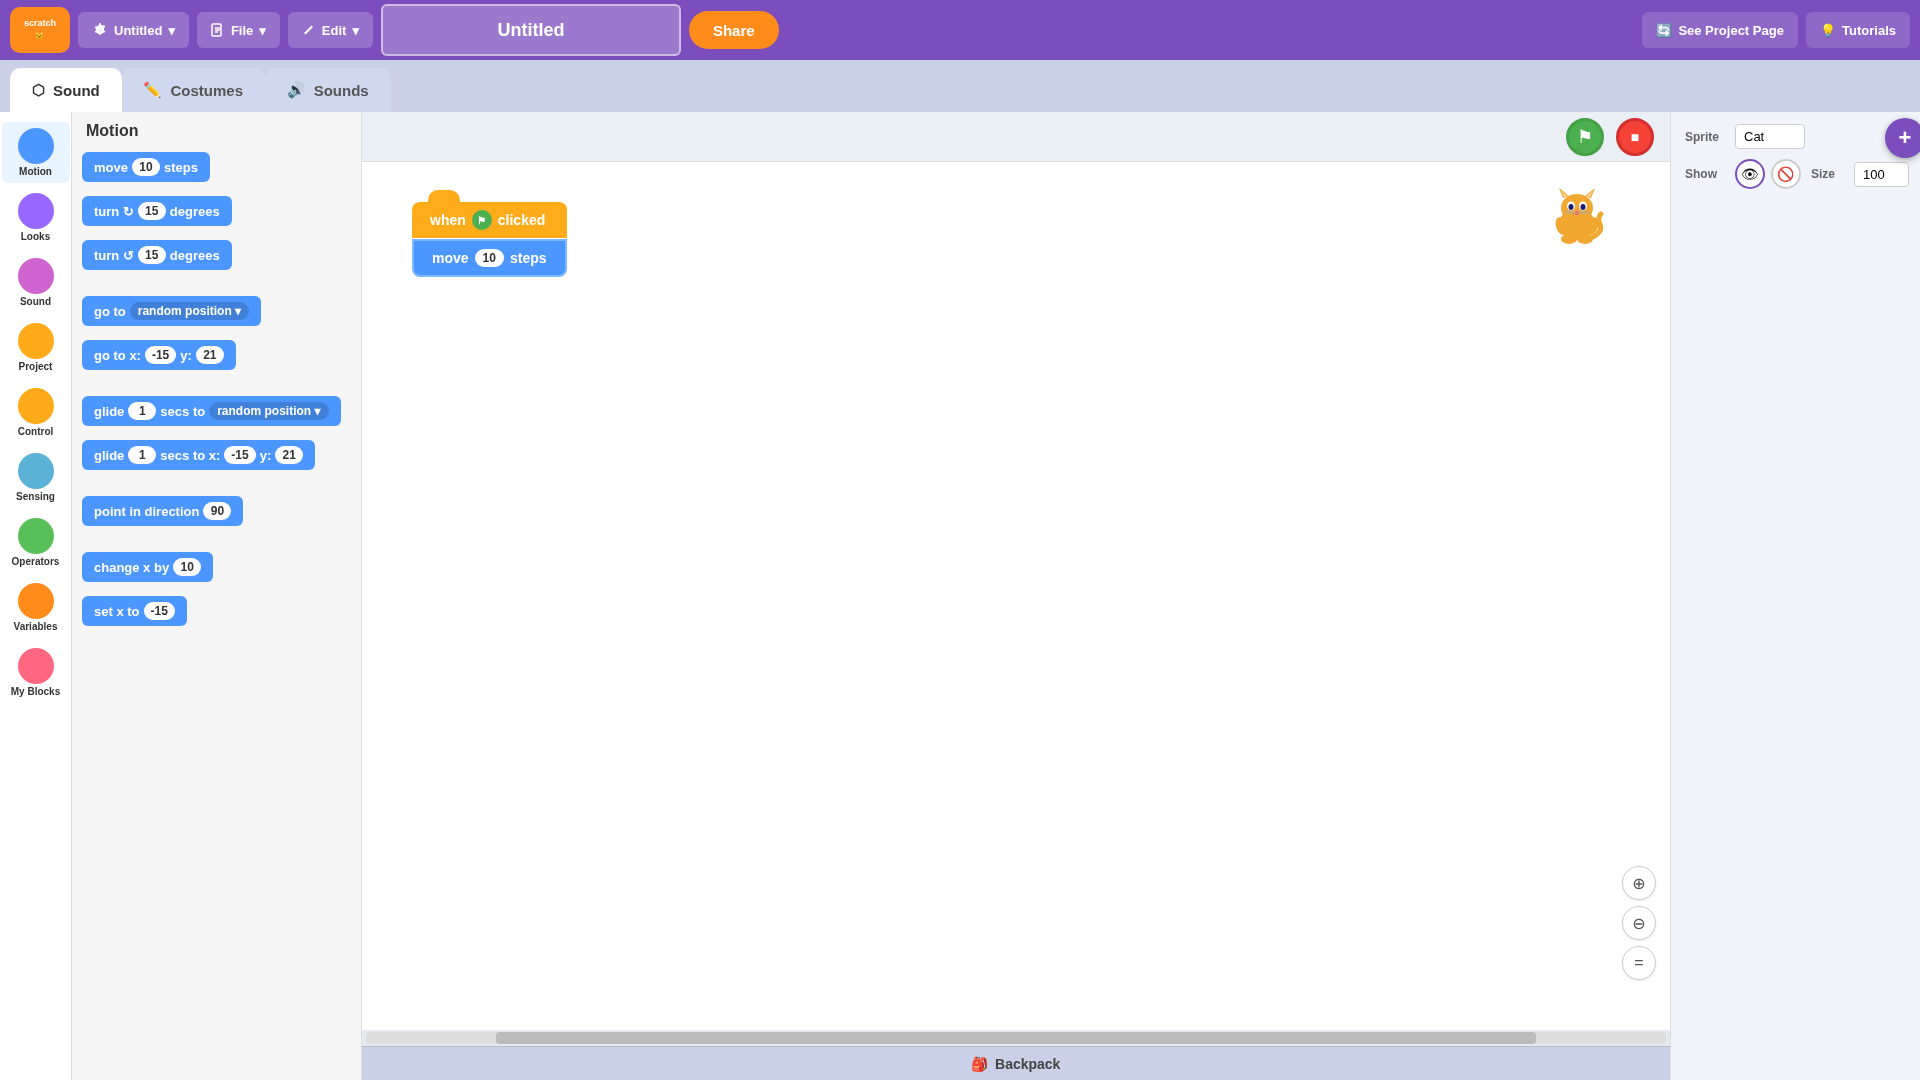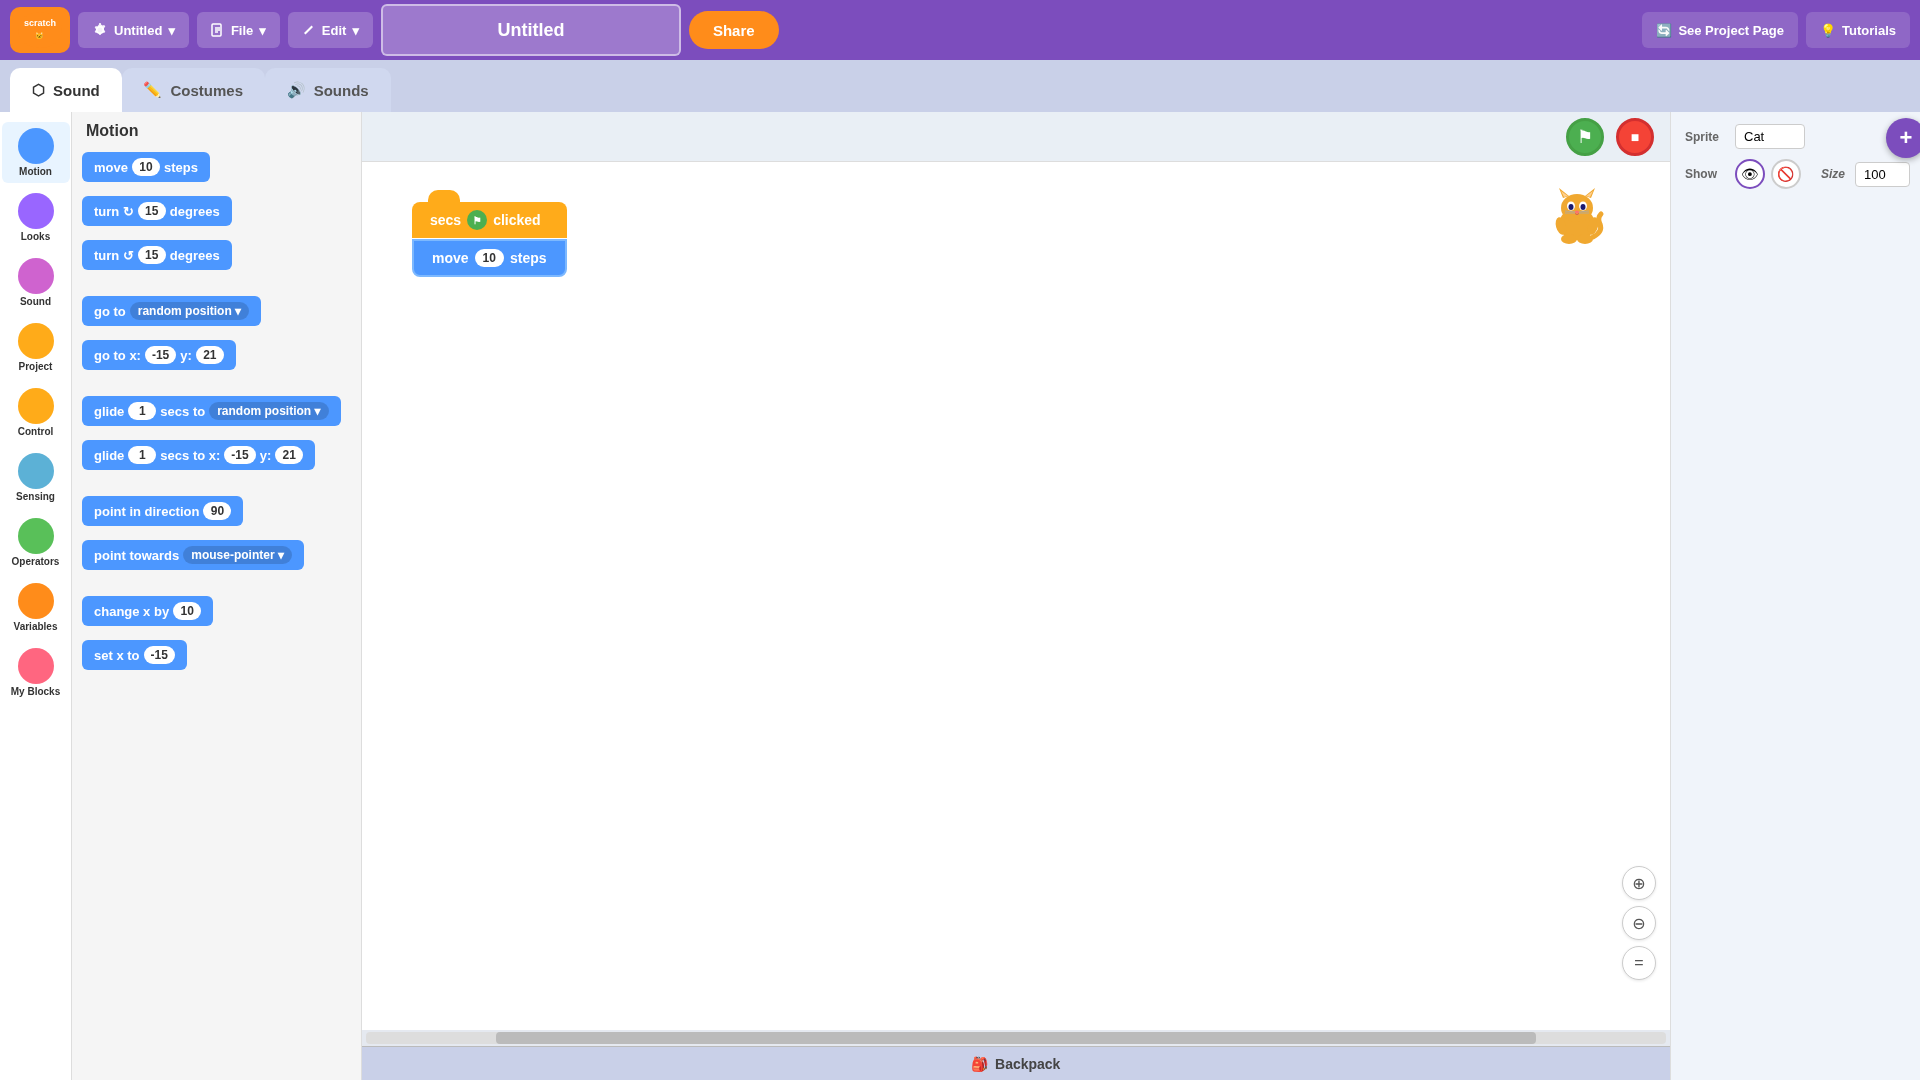--- a/index.html
+++ b/index.html
@@ -497,26 +497,20 @@
 
     <div class="blocks-gap"></div>
 
     <div class="block-row">
       <div class="block block-blue">
         <span>point in direction</span>
         <span class="block-value">90</span>
       </div>
     </div>
 
-    <div class="block-row">
-      <div class="block block-blue">
-        <span>point towards</span>
-        <span class="block-dropdown">mouse-pointer ▾</span>
-      </div>
-    </div>
 
     <div class="blocks-gap"></div>
 
     <div class="block-row">
       <div class="block block-blue">
         <span>change x by</span>
         <span class="block-value">10</span>
       </div>
     </div>
 
@@ -553,21 +547,21 @@
           "></div>
 
           <div style="
             background:#ffab1a;
             border-radius: 8px 8px 0 0;
             padding: 8px 18px;
             font-size: 14px; font-weight: 700; color: white;
             display: flex; align-items: center; gap: 6px;
             min-width: 130px;
           ">
-            <span>secs</span>
+            <span>when</span>
             <span style="
               background:#4caf50;
               border-radius:50%;
               width:20px; height:20px;
               display:inline-flex; align-items:center; justify-content:center;
               font-size:10px; color:white;
             ">⚑</span>
             <span>clicked</span>
           </div>
 
@@ -659,22 +653,22 @@
       <div class="sprite-field-row">
         <span class="sprite-field-label">Sprite</span>
         <input class="sprite-field-value" type="text" value="Cat" style="">
       </div>
       <div class="sprite-field-row">
         <span class="sprite-field-label">Show</span>
         <div class="show-controls">
           <div class="show-btn active">👁</div>
           <div class="show-btn">🚫</div>
         </div>
-        <span class="size-label" style="margin-left:10px;font-style:italic;">Size</span>
-        <input class="sprite-field-value" type="text" value="100" style="width: 55px; margin-left: 0;">
+        <span class="size-label" style="">Size</span>
+        <input class="sprite-field-value" type="text" value="100" style="width: 55px; margin-left: 9px;">
       </div>
     </div>
 
     <div id="sprite-list">
       <div class="sprite-card selected">
         <div class="sprite-delete-btn">✕</div>
         <div class="sprite-thumb">
           <svg width="60" height="50" viewBox="0 0 65 65">
             <ellipse cx="32" cy="42" rx="18" ry="16" fill="#f0a830"></ellipse>
             <ellipse cx="32" cy="26" rx="16" ry="14" fill="#f0a830"></ellipse>

